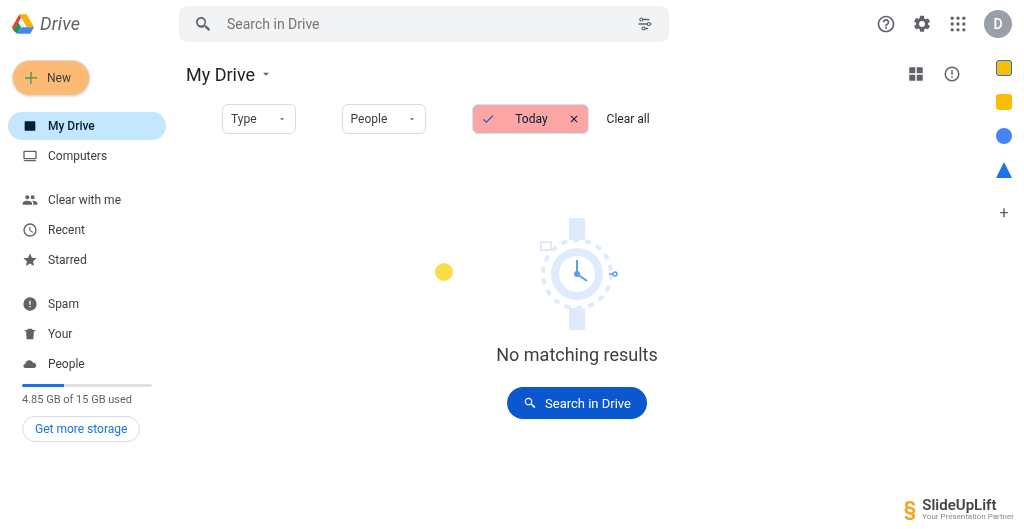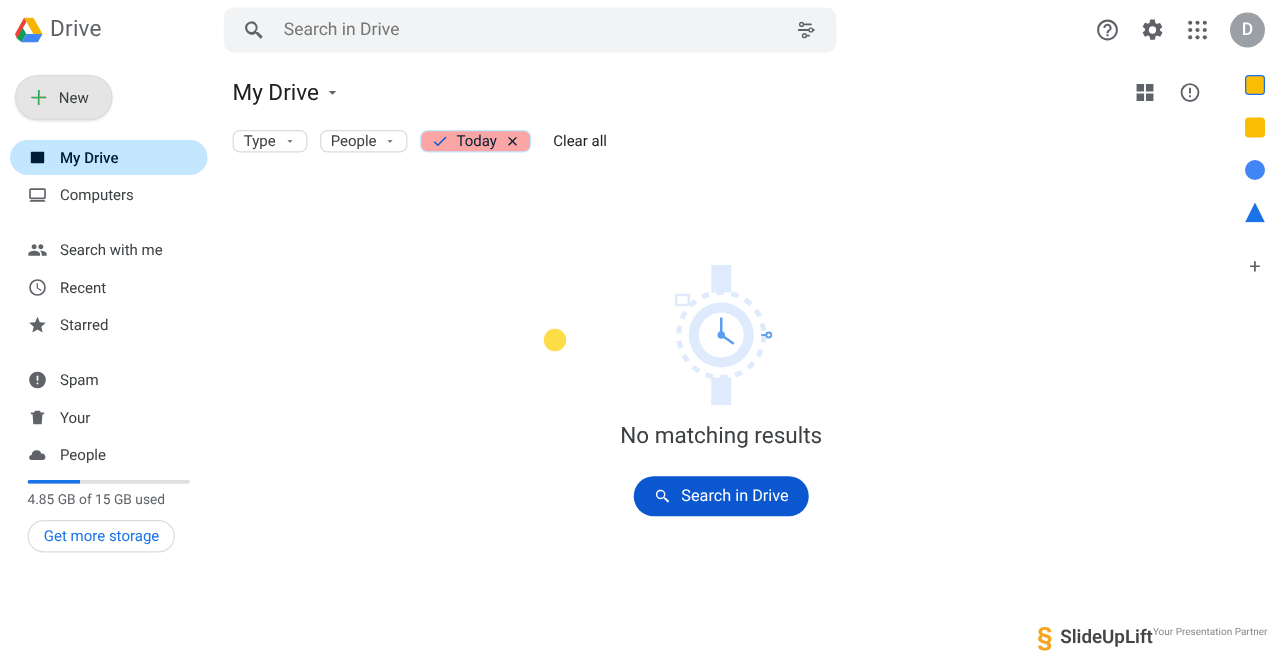--- a/index.html
+++ b/index.html
@@ -2,51 +2,51 @@
 <html><head>
 <meta charset="utf-8">
 <style>
   * { box-sizing: border-box; margin: 0; padding: 0; font-family: 'Google Sans', Roboto, Arial, sans-serif; }
   body { width: 1024px; height: 529px; overflow: hidden; background: #fff; position: relative; }
 
   
   .topbar { height: 48px; display: flex; align-items: center; padding: 0 12px; gap: 12px; border-bottom: 1px solid transparent; }
   .logo-wrap { width: 155px; display: flex; align-items: center; gap: 6px; }
   .drive-logo { width: 22px; height: 22px; }
-  .product-name { font-size: 18px; color: #5f6368; letter-spacing: .2px; }
+  .product-name { font-size: 18px; color: #5f6368; letter-spacing: .2px; font-style: italic; }
   .search-wrap { flex: 1; max-width: 490px; background: #f1f3f4; border-radius: 8px; height: 36px; display: flex; align-items: center; padding: 0 8px; gap: 8px; }
   .search-wrap input { flex: 1; border: none; background: transparent; outline: none; font-size: 14px; color: #5f6368; }
   .icon-btn { width: 32px; height: 32px; display: flex; align-items: center; justify-content: center; color: #5f6368; border-radius: 50%; cursor: pointer; }
   .top-right { margin-left: auto; display: flex; align-items: center; gap: 4px; }
   .avatar { width: 28px; height: 28px; border-radius: 50%; background: #9aa0a6; color: #fff; display: flex; align-items: center; justify-content: center; font-size: 14px; font-weight: 500; margin-left: 6px; }
 
   
   .body-row { display: flex; height: calc(100% - 48px); }
   .sidebar { width: 170px; padding: 8px 4px 8px 8px; display: flex; flex-direction: column; gap: 2px; }
-  .new-btn { width: 78px; height: 36px; background: #e5e5e5; border: 1px solid #dadce0; border-radius: 18px; display: flex; align-items: center; gap: 8px; padding-left: 10px; box-shadow: 0 1px 2px rgba(0,0,0,.12); font-size: 12px; color: #3c4043; cursor: pointer; margin: 4px 0 14px 4px; }
+  .new-btn { width: 78px; height: 36px; background: #fdba74; border: 1px solid #dadce0; border-radius: 18px; display: flex; align-items: center; gap: 8px; padding-left: 10px; box-shadow: 0 1px 2px rgba(0,0,0,.12); font-size: 12px; color: #3c4043; cursor: pointer; margin: 4px 0 14px 4px; }
   .new-btn .plus { width: 16px; height: 16px; display: flex; align-items: center; justify-content: center; }
   .sb-item { height: 28px; display: flex; align-items: center; gap: 10px; padding-left: 14px; border-radius: 14px; color: #3c4043; font-size: 12px; cursor: pointer; }
   .sb-item.active { background: #c2e7ff; color: #001d35; font-weight: 500; }
   .sb-item svg, .sb-item .mi { width: 16px; height: 16px; fill: currentColor; color: #5f6368; flex-shrink: 0; }
   .sb-item.active svg, .sb-item.active .mi { color: #001d35; }
   .sb-spacer { height: 12px; }
   .storage-bar-wrap { padding: 4px 14px 0 14px; }
   .storage-bar { height: 3px; width: 100%; background: #e0e0e0; border-radius: 2px; overflow: hidden; margin-bottom: 6px; }
   .storage-bar > div { height: 100%; background: #1a73e8; }
   .storage-text { font-size: 11px; color: #5f6368; margin-bottom: 10px; display: block; }
   .get-storage { display: inline-block; border: 1px solid #dadce0; border-radius: 16px; padding: 5px 12px; font-size: 12px; color: #1a73e8; cursor: pointer; }
 
   
   .main { flex: 1; display: flex; flex-direction: column; padding: 10px 16px 0 16px; position: relative; }
   .mydrive-row { display: flex; align-items: center; justify-content: space-between; }
   .mydrive-title { font-size: 18px; color: #202124; display: flex; align-items: center; gap: 4px; cursor: pointer; }
   .mydrive-title svg { width: 14px; height: 14px; fill: #5f6368; }
   .mydrive-right { display: flex; align-items: center; gap: 4px; }
   .filters-row { display: flex; align-items: center; gap: 10px; margin-top: 14px; }
-  .chip { height: 18px; border: 1px solid #dadce0; border-radius: 6px; display: flex; align-items: center; padding: 0 8px; gap: 6px; font-size: 12px; color: #3c4043; cursor: pointer; background: #fff; }
+  .chip { height: 30px; border: 1px solid #dadce0; border-radius: 6px; display: flex; align-items: center; padding: 0 8px; gap: 20px; font-size: 12px; color: #3c4043; cursor: pointer; background: #fff; margin-left: 36px; }
   .chip svg { width: 10px; height: 10px; fill: #5f6368; }
   .chip.active { background: #fca5a5; border-color: #c2e7ff; color: #001d35; }
   .chip.active .check { width: 14px; height: 14px; fill: #0b57d0; }
   .chip.active .close { width: 12px; height: 12px; fill: #001d35; }
   .clear-all { font-size: 12px; color: #1f1f1f; cursor: pointer; margin-left: 8px; }
   .empty-state { flex: 1; display: flex; flex-direction: column; align-items: center; justify-content: center; gap: 10px; text-align: center; padding-bottom: 30px; }
   .empty-illustration { width: 130px; height: 120px; opacity: .7; }
   .empty-title { font-size: 18px; color: #3c4043; }
   .empty-sub { font-size: 12px; color: #5f6368; }
   .search-cta { margin-top: 12px; height: 32px; background: #0b57d0; color: #fff; border: none; border-radius: 16px; padding: 0 16px; display: flex; align-items: center; gap: 8px; font-size: 13px; cursor: pointer; }
@@ -56,21 +56,21 @@
   .addon-panel { width: 40px; border-left: 0; display: flex; flex-direction: column; align-items: center; gap: 18px; padding-top: 12px; }
   .addon-dot { width: 16px; height: 16px; border-radius: 3px; cursor: pointer; }
   .addon-plus { width: 16px; height: 16px; display: flex; align-items: center; justify-content: center; color: #5f6368; cursor: pointer; font-size: 16px; margin-top: 8px; }
 
   
   .cursor-dot { position: absolute; left: 265px; top: 215px; width: 18px; height: 18px; border-radius: 50%; background: #fdd835; opacity: .9; }
 
   
   .watermark { position: absolute; right: 10px; bottom: 8px; display: flex; align-items: center; gap: 6px; }
   .watermark .wm-icon { font-size: 20px; color: #f5a623; font-weight: bold; }
-  .watermark .wm-text { display: flex; flex-direction: row; line-height: 1; }
+  .watermark .wm-text { display: flex; flex-direction: column; line-height: 1; }
   .watermark .wm-title { font-size: 15px; color: #444; font-weight: 600; }
   .watermark .wm-sub { font-size: 8px; color: #888; }
 </style>
 </head>
 <body>
 
 <div class="topbar">
   <div class="logo-wrap">
     <svg class="drive-logo" viewBox="0 0 87 78">
         <path fill="#0F9D58" d="M6 66l15 12 15-26L21 26z"></path>
@@ -155,21 +155,21 @@
       <svg viewBox="0 0 24 24" fill="#5f6368">
           <path d="M20 18l2 2H2l2-2h16zM20 4H4a2 2 0 00-2 2v9a2 2 0 002 2h16a2 2 0 002-2V6a2 2 0 00-2-2zm0 11H4V6h16v9z"></path>
         </svg>
       <span>Computers</span>
     </div>
     <div class="sb-spacer"></div>
     <div class="sb-item">
       <svg viewBox="0 0 24 24" fill="#5f6368">
           <path d="M16 11c1.66 0 3-1.34 3-3S17.66 5 16 5s-3 1.34-3 3 1.34 3 3 3zM8 11c1.66 0 3-1.34 3-3S9.66 5 8 5 5 6.34 5 8s1.34 3 3 3zm0 2c-2.33 0-7 1.17-7 3.5V19h14v-2.5C15 14.17 10.33 13 8 13zm8 0c-.29 0-.62.02-.97.05C16.2 13.78 17 14.82 17 16.5V19h6v-2.5c0-2.33-4.67-3.5-7-3.5z"></path>
         </svg>
-      <span>Search with me</span>
+      <span>Clear with me</span>
     </div>
     <div class="sb-item">
       <svg viewBox="0 0 24 24" fill="#5f6368">
           <path d="M12 2a10 10 0 100 20 10 10 0 000-20zm0 18a8 8 0 110-16 8 8 0 010 16zm.5-13H11v6l5.2 3.2.8-1.3-4.5-2.7V7z"></path>
         </svg>
       <span>Recent</span>
     </div>
     <div class="sb-item">
       <svg viewBox="0 0 24 24" fill="#5f6368">
           <path d="M12 17.27L18.18 21l-1.64-7.03L22 9.24l-7.19-.61L12 2 9.19 8.63 2 9.24l5.46 4.73L5.82 21 12 17.27z"></path>

